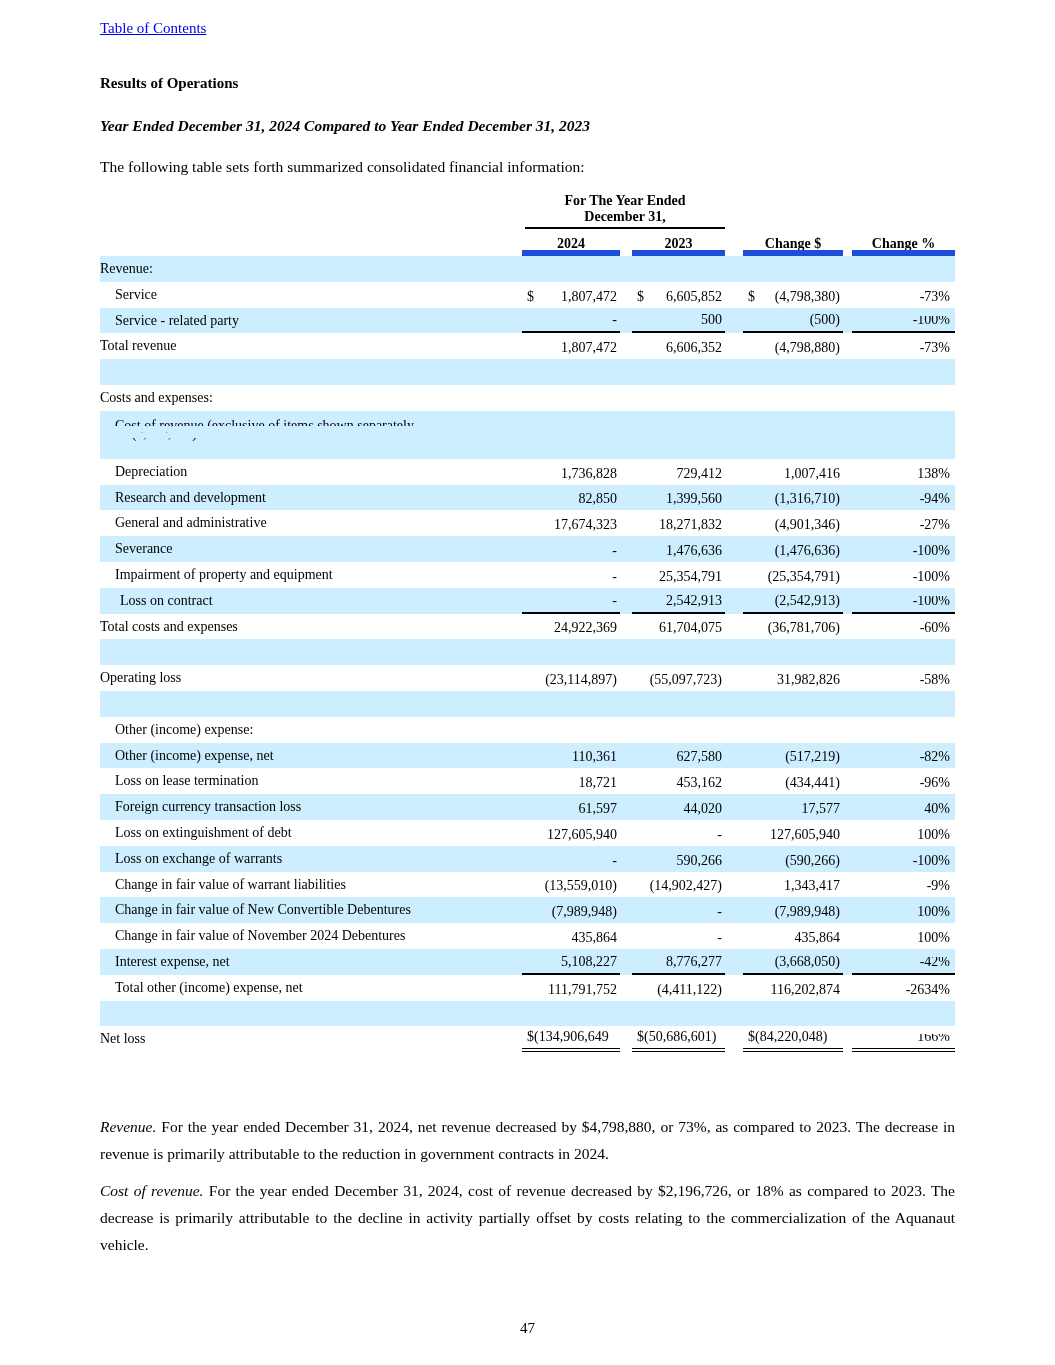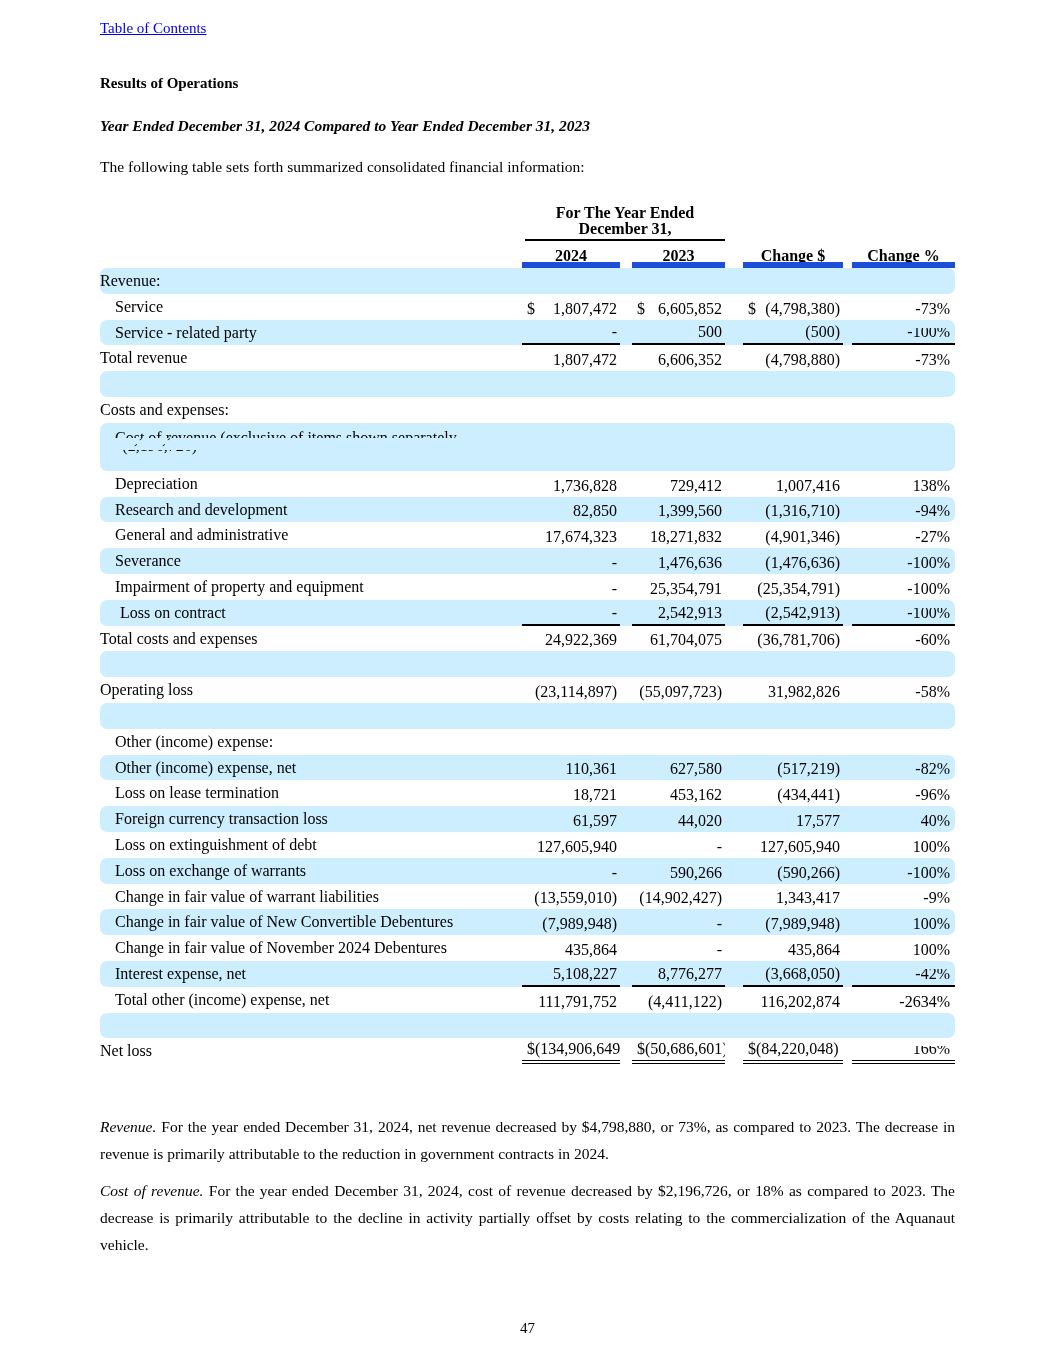--- a/index.html
+++ b/index.html
@@ -11,33 +11,33 @@
     color: #000;
   }
   .abs { position: absolute; }
 
   a.toc { left: 100px; top: 20px; font-size: 15px; color: #0000ee; text-decoration: underline; }
   .h1   { left: 100px; top: 75px;  font-size: 15px; font-weight: bold; }
   .h2   { left: 100px; top: 117px; font-size: 15.5px; font-weight: bold; font-style: italic; }
   .intro{ left: 100px; top: 158px; font-size: 15.5px; }
 
   
-  .fin { left: 100px; top: 205px; width: 855px; font-size: 16px; }
+  .fin { left: 100px; top: 193px; width: 855px; font-size: 14px; }
   .hrow { display: flex; }
   .hlabel { width: 422px; }
   .hspan {
     width: 200px; margin-left: 3px; text-align: center; font-weight: bold;
     line-height: 16px; padding-bottom: 2px; border-bottom: 2px solid #000;
   }
   .r2 { margin-top: 3px; }
   .hc { font-weight: bold; text-align: center; height: 24px; line-height: 24px; border-bottom: 6px solid #1d4ed8; }
   .w0 { width: 98px; } .w1 { width: 93px; } .w2 { width: 100px; } .w3 { width: 103px; }
   .g0 { width: 12px; } .g1 { width: 18px; } .g2 { width: 9px; }
 
-  .trow { display: flex; height: 25.8px; border-radius: 7px; }
+  .trow { display: flex; height: 25.8px; }
   .trow.tall { height: 48px; flex-direction: column; }
   .bg-blue { background: #cceeff; }
   .cell { overflow: hidden; }
   .lbl { width: 422px; line-height: 25.8px; white-space: nowrap; }
   .tall .lbl { line-height: 21px; padding-top: 4px; white-space: normal; }
   .ind1 { padding-left: 15px; } .ind2 { padding-left: 20px; }
   .val {
     display: flex; align-items: flex-end; justify-content: flex-end;
     line-height: 23px; white-space: nowrap; padding-right: 3px;
   }

